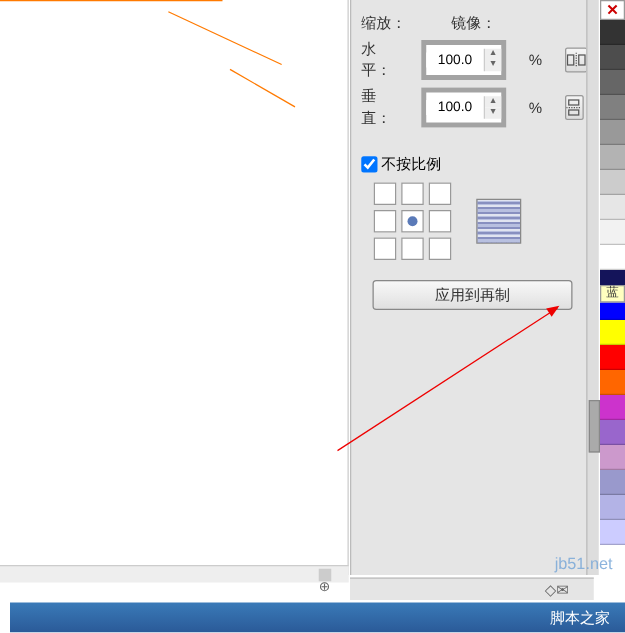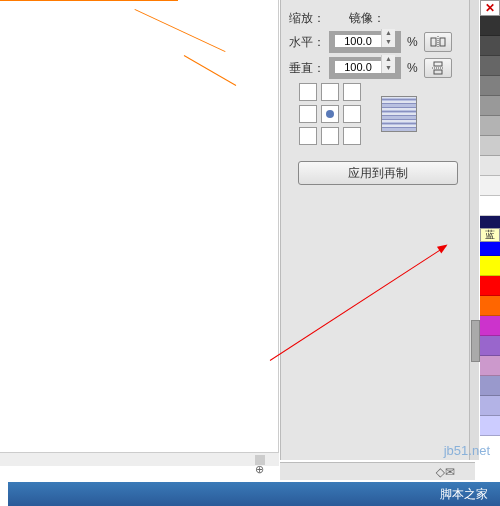--- a/index.html
+++ b/index.html
@@ -1,23 +1,23 @@
 <!DOCTYPE html>
 <html><head>
 <meta charset="utf-8">
 <style>
 *{box-sizing:border-box;margin:0;padding:0;font-family:"Microsoft YaHei",SimSun,sans-serif;font-size:12px}
 body{width:500px;height:506px;background:#fff;position:relative;overflow:hidden}
 .canvas{position:absolute;left:0;top:0;width:279px;height:460px;background:#fff;border-right:1px solid #ccc}
 .orange-line{position:absolute;border-top:1px solid #ff7a00}
 .panel{position:absolute;left:280px;top:0;width:195px;height:460px;background:#e5e5e5;border-left:1px solid #bbb;padding:6px 8px}
-.row{display:flex;align-items:center;margin:4px 0;gap:4px}
+.row{display:flex;align-items:center;margin:4px 0;gap:16px}
 .lbl{color:#333;min-width:32px}
 .section-lbl{color:#333;margin-right:20px}
-.spin{display:flex;align-items:flex-end;background:#fff;border:6px solid #a3a3a3;height:22px}
+.spin{display:flex;align-items:center;background:#fff;border:4px solid #a3a3a3;height:32px}
 .spin input{width:46px;border:none;text-align:center;font-size:11px;outline:none}
 .spin .stepper{width:14px;height:18px;display:flex;flex-direction:column;border-left:1px solid #ccc}
 .spin .stepper div{flex:1;background:#eee;font-size:7px;text-align:center;line-height:8px;cursor:pointer;color:#666}
 .pct{color:#333;margin:0 2px}
 .icon-btn{width:28px;height:20px;background:linear-gradient(#f5f5f5,#ddd);border:1px solid #999;border-radius:2px;display:flex;align-items:center;justify-content:center;cursor:pointer}
 .chk{display:flex;align-items:center;gap:3px;margin:20px 0 6px}
 .chk input{width:13px;height:13px}
 .anchor-grid{display:grid;grid-template-columns:repeat(3,18px);grid-template-rows:repeat(3,18px);gap:4px;margin-left:10px}
 .anchor-cell{border:1px solid #999;background:#fff;display:flex;align-items:center;justify-content:center}
 .anchor-cell.sel::after{content:"";width:8px;height:8px;border-radius:50%;background:#5a7ab8}
@@ -84,20 +84,24 @@
     <span class="pct">%</span>
     <div class="icon-btn">
         <svg width="12" height="14">
           <rect x="2" y="1" width="8" height="4" fill="none" stroke="#555"></rect>
           <rect x="2" y="9" width="8" height="4" fill="none" stroke="#555"></rect>
           <line x1="0" y1="7" x2="12" y2="7" stroke="#555" stroke-dasharray="1"></line>
         </svg>
       </div>
   </div>
 
+  <label class="chk">
+    <input type="checkbox" checked="" style="">
+    <span>不按比例</span>
+  </label>
 
   <div class="anchor-row">
     <div class="anchor-grid">
       <div class="anchor-cell"></div>
       <div class="anchor-cell"></div>
       <div class="anchor-cell"></div>
       <div class="anchor-cell"></div>
       <div class="anchor-cell sel"></div>
       <div class="anchor-cell"></div>
       <div class="anchor-cell"></div>

